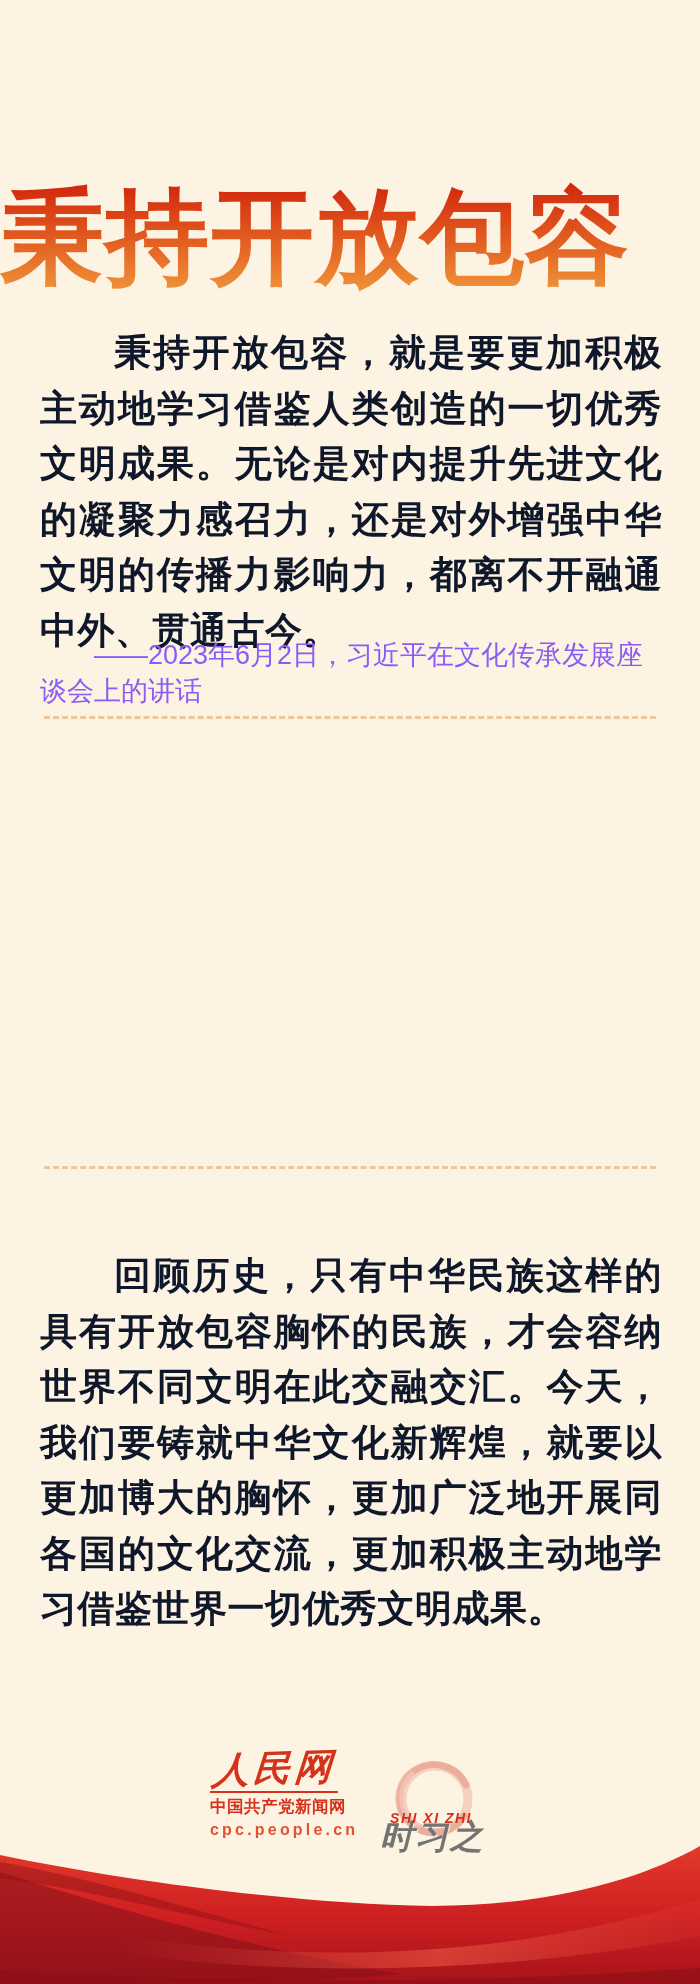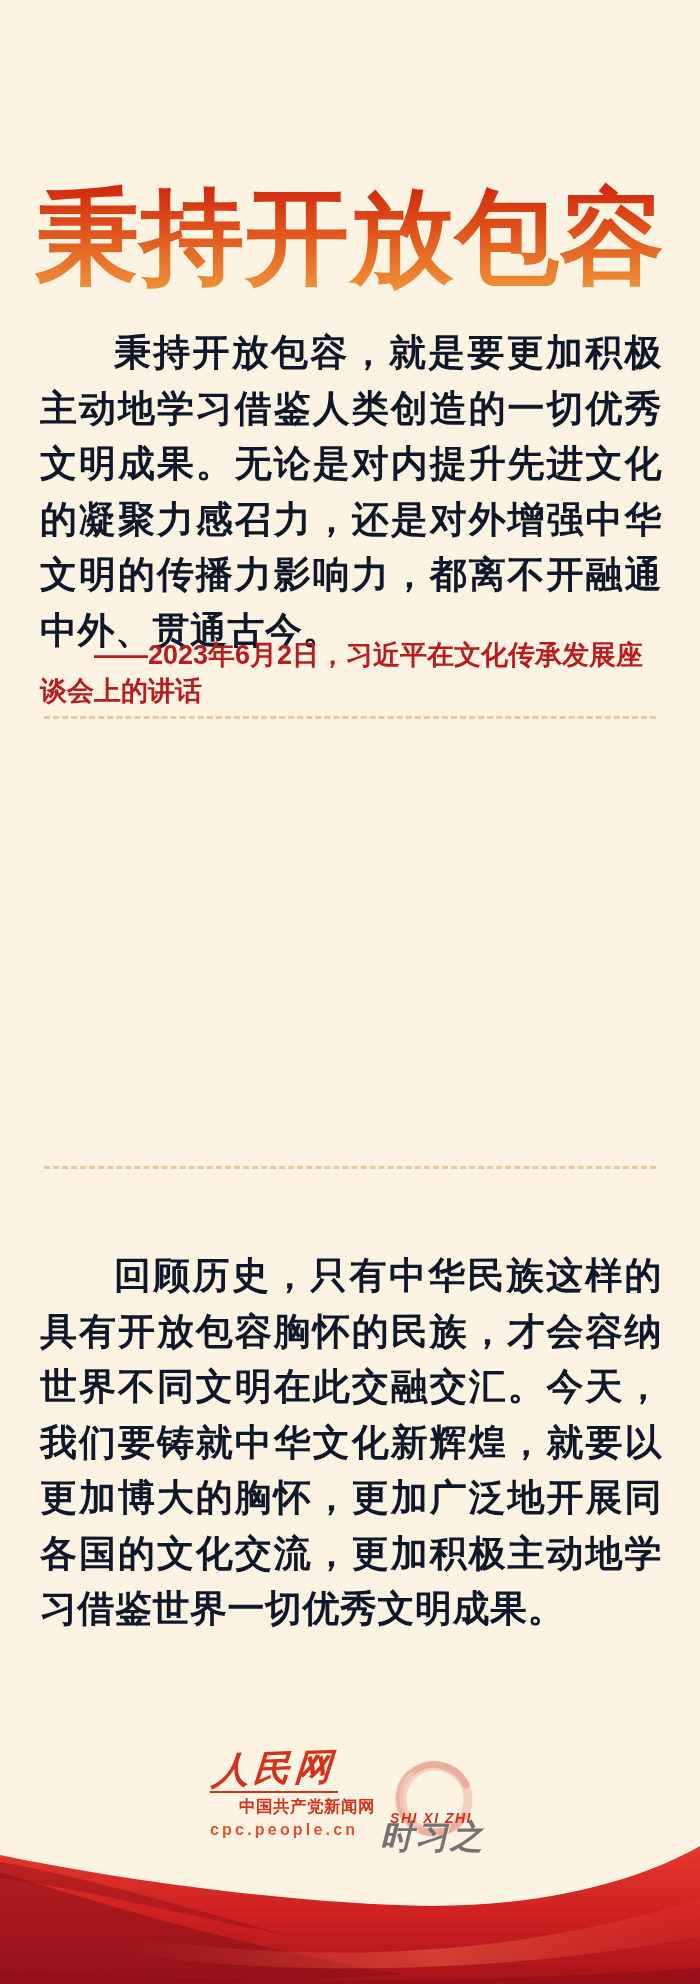--- a/index.html
+++ b/index.html
@@ -6,21 +6,21 @@
   body{
     width:700px;height:1984px;position:relative;overflow:hidden;
     background:#fdf3e2;
     font-family:"Liberation Sans","DejaVu Sans",sans-serif;
   }
   .poster{position:absolute;inset:0;}
 
   
   .main-title{
     position:absolute;top:108px;left:0;right:0;
-    text-align:center;
+    text-align:left;
     font-family:"Liberation Serif","DejaVu Serif",serif;
     font-weight:bold;
     font-size:104px;
     letter-spacing:1px;
     line-height:1.15;
     background:linear-gradient(180deg,#d22a0e 8%,#e0541d 45%,#ef9338 95%);
     -webkit-background-clip:text;
     background-clip:text;
     -webkit-text-fill-color:transparent;
     color:#d8441c;
@@ -36,26 +36,26 @@
     text-align:justify;
     text-indent:2em;
     letter-spacing:0.5px;
   }
   .q1{top:288px;}
   .q2{top:746px;}
   .q3{top:1211px;}
 
   .attribution{
     position:absolute;left:40px;right:40px;
-    color:#b91c1c;
+    color:#8b5cf6;
     font-size:27px;
     line-height:36px;
     text-indent:2em;
     text-align:left;
-    font-weight:bold;
+    font-weight:normal;
   }
   .a1{top:610px;}
   .a2{top:1062px;}
   .a3{top:1634px;}
 
   .divider{
     position:absolute;left:44px;right:44px;height:0;
     border-top:3px dashed #eac79c;
   }
   .d1{top:716px;}
@@ -70,21 +70,21 @@
   .people-script{
     font-family:"Liberation Serif","DejaVu Serif",serif;
     font-style:italic;font-weight:bold;
     font-size:37px;line-height:38px;
     transform:skewX(-6deg) rotate(-2deg);
     letter-spacing:4px;
     white-space:nowrap;
   }
   .people-rule{height:2px;background:#d5321b;margin:3px 0 3px 0;}
   .people-subtitle{
-    font-size:16.5px;font-weight:bold;letter-spacing:0.5px;white-space:nowrap;margin-left:29px;
+    font-size:16.5px;font-weight:bold;letter-spacing:0.5px;white-space:nowrap;
   }
   .people-url{
     font-size:16px;font-weight:bold;letter-spacing:3.2px;
     color:#e05332;margin-top:3px;white-space:nowrap;
   }
   .shixizhi-logo{
     position:relative;width:110px;height:92px;margin-top:2px;
   }
   .brush-ring{
     position:absolute;left:12px;top:6px;width:86px;height:82px;

